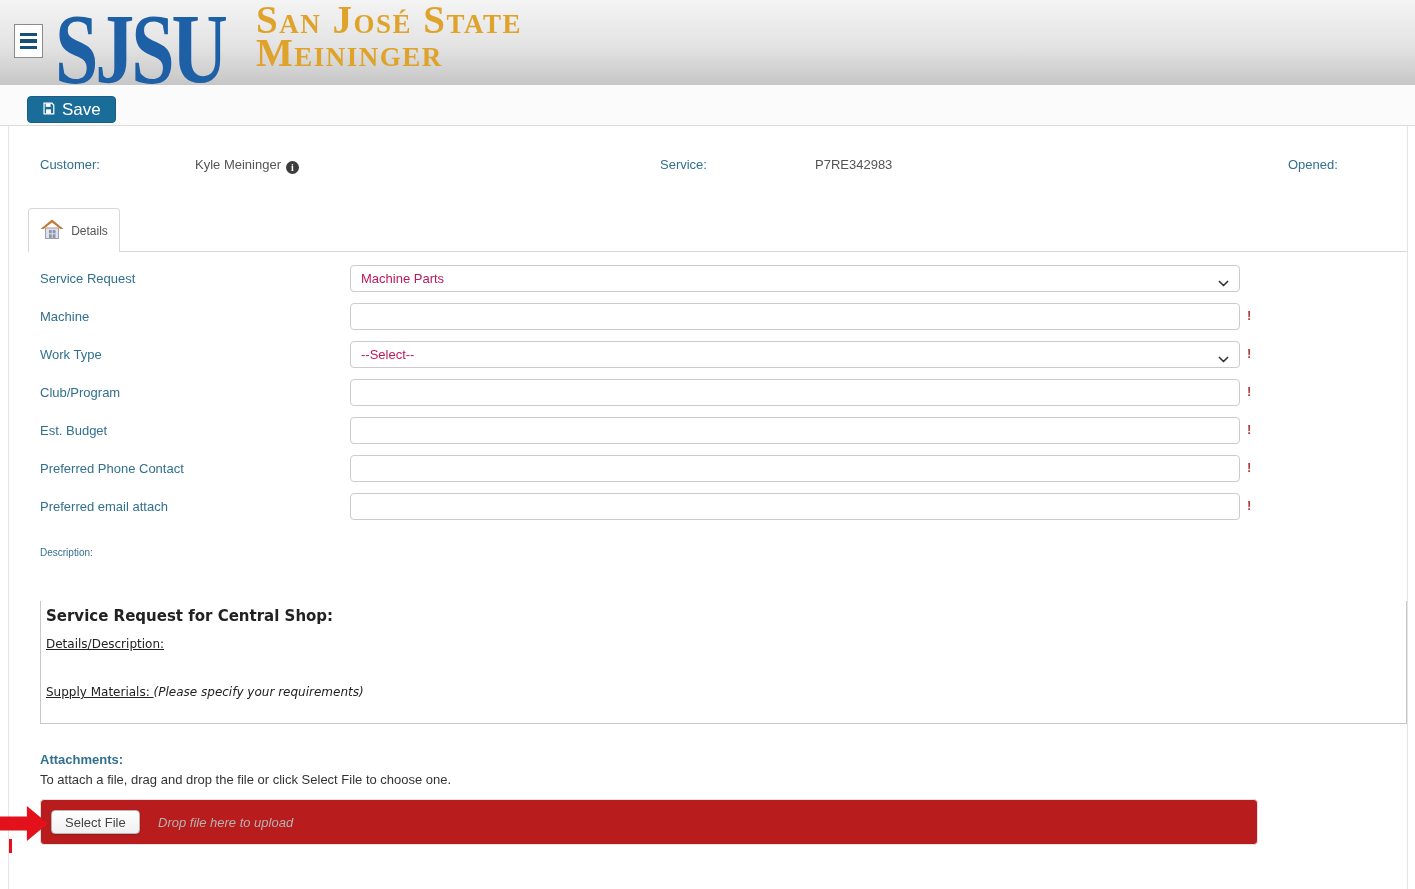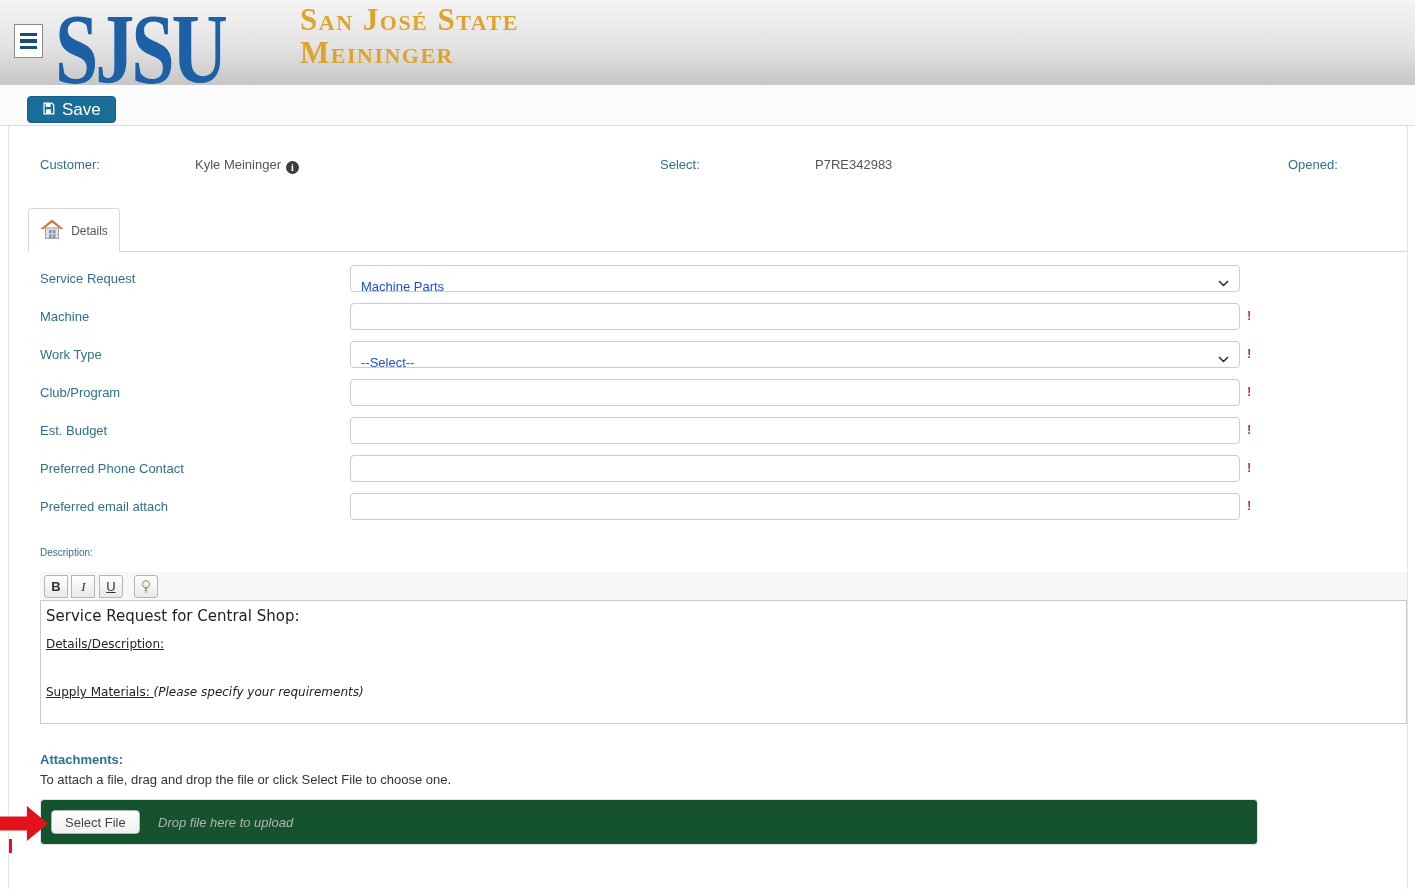--- a/index.html
+++ b/index.html
@@ -11,22 +11,22 @@
   .header { position:absolute; top:0; left:0; width:1415px; height:85px;
             background:linear-gradient(#f4f4f4 0%, #e3e3e3 55%, #c6c6c6 100%); }
   .hamburger { position:absolute; left:14px; top:24px; width:29px; height:34px;
                background:#fdfdfd; border:1px solid #8a8a8a; display:flex; flex-direction:column;
                justify-content:center; align-items:center; gap:3px; cursor:pointer; }
   .hamburger .bar { width:17px; height:3.5px; background:#174f77; }
   .logo-acronym { position:absolute; left:55px; top:0; height:85px; line-height:98px;
                   font-family:"Liberation Serif", serif; font-weight:bold; font-size:100px;
                   color:#1d60a5; letter-spacing:-4px; transform:scaleX(0.78); transform-origin:left center; }
   .logo-words { position:absolute; left:256px; top:3px; font-family:"Liberation Serif", serif;
-                font-weight:bold; font-variant:small-caps; font-size:31px; line-height:33px;
-                color:#dfa32b; letter-spacing:1.5px;margin-left:44px; }
+                font-weight:bold; font-variant:small-caps; font-size:39px; line-height:33px;
+                color:#dfa32b; letter-spacing:1.5px; }
 
   
   .toolbar-strip { position:absolute; top:85px; left:0; width:1415px; height:41px;
                    background:#fbfbfb; border-bottom:1px solid #dcdcdc; }
   .save-btn { position:absolute; left:27px; top:11px; height:27px; padding:0 14px;
               background:#1a6c99; border:1px solid #175d84; border-radius:4px;
               color:#fff; font-size:17px; display:flex; align-items:center; gap:7px; cursor:pointer; }
 
   
   .container { position:absolute; top:126px; left:8px; width:1400px; height:763px;
@@ -45,51 +45,51 @@
   .tab { position:absolute; top:82px; left:19px; width:92px; height:44px; background:#fff;
          border:1px solid #d8d8d8; border-bottom:none; border-radius:4px 4px 0 0; z-index:2;
          display:flex; align-items:center; justify-content:center; gap:7px; cursor:pointer;
          font-size:12px; color:#555; }
 
   
   .frow { position:absolute; left:0; width:100%; height:27px; }
   .flabel { position:absolute; left:31px; top:0; line-height:27px; font-size:13px; color:#31708f; }
   .fctrl { position:absolute; left:341px; top:0; width:890px; height:27px;
            border:1px solid #ccc; border-radius:4px; background:#fff; font-family:"Liberation Sans",sans-serif;
-           font-size:13px; color:#1d4ed8; padding:8px 10px; }
+           font-size:13px; color:#be185d; padding:0 10px; }
   input.fctrl { outline:none; }
   .fselect { line-height:25px; cursor:pointer; }
   .chev { position:absolute; right:9px; top:7px; }
   .req { position:absolute; left:1238px; top:0; line-height:26px; color:#b0413e;
          font-weight:bold; font-size:13px; }
 
   
   .desc-label { position:absolute; left:31px; top:421px; font-size:10px; color:#31708f; }
   .ed-toolbar { position:absolute; left:31px; top:446px; right:0; height:29px;
                 background:#f7f7f7; border-bottom:1px solid #c9c9c9; padding:3px 0 0 4px; }
   .ed-btn { display:inline-flex; width:24px; height:23px; align-items:center; justify-content:center;
             background:linear-gradient(#ffffff,#e9e9e9); border:1px solid #b5b5b5;
             font-size:13px; color:#333; cursor:pointer; vertical-align:top; }
   .ed-btn.b { border-radius:3px 0 0 3px; font-weight:bold; }
   .ed-btn.i { margin-left:-1px; font-family:"Liberation Serif",serif; font-style:italic; }
   .ed-btn.u { margin-left:-1px; border-radius:0 3px 3px 0; text-decoration:underline; }
   .ed-btn.bulb { margin-left:7px; border-radius:3px; }
   .ed-content { position:absolute; left:31px; top:475px; right:0; height:123px; background:#fff;
                 border:1px solid #c9c9c9; border-top:none; font-family:"DejaVu Sans",sans-serif; color:#222; }
-  .ed-h { position:absolute; left:5px; top:6px; font-size:15px; font-weight:normal; }
+  .ed-h { position:absolute; left:5px; top:6px; font-size:15px; font-weight:bold; }
   .ed-details { position:absolute; left:5px; top:36px; font-size:12px; text-decoration:underline; }
   .ed-supply { position:absolute; left:5px; top:84px; font-size:12px; }
   .ed-supply .lbl { text-decoration:underline; }
   .ed-supply .note { font-style:italic;margin-top:28px; }
 
   
   .att-label { position:absolute; left:31px; top:626px; font-size:13px; font-weight:bold; color:#31708f; }
   .att-instr { position:absolute; left:31px; top:646px; font-size:13px; color:#333; }
   .dropzone { position:absolute; left:31px; top:673px; width:1218px; height:46px;
-              background:#14532d; border:1px solid #e2e2e2; border-radius:4px;text-decoration:underline; }
+              background:#b91c1c; border:1px solid #e2e2e2; border-radius:4px;text-decoration:underline; }
   .select-file-btn { position:absolute; left:10px; top:10px; height:24px; padding:0 13px;
               background:linear-gradient(#ffffff,#f0f0f0); border:1px solid #b7b7b7; border-radius:4px;
               box-shadow:0 1px 2px rgba(0,0,0,0.18); font-size:13px; color:#444; cursor:pointer; }
   .drop-hint { position:absolute; left:117px; top:0; line-height:46px; font-style:italic;
                font-size:13px; color:#b3b3b3; }
 
   
   .red-arrow { position:absolute; left:0; top:806px; width:48px; height:35px; background:#e2111b; z-index:5;
                clip-path:polygon(0 30%, 56% 30%, 56% 0, 100% 50%, 56% 100%, 56% 70%, 0 70%); }
   .red-tail { position:absolute; left:9px; top:839px; width:3px; height:14px; background:#e2111b; z-index:5; }
@@ -125,21 +125,21 @@
     </div>
   </div>
 
   <div class="container">
 
     <div class="info-row">
       <span class="info-label" style="left:31px">Customer:</span>
       <span class="info-value" style="left:186px">
         <span>Kyle Meininger</span><span class="info-icon">i</span>
       </span>
-      <span class="info-label" style="left:651px">Select:</span>
+      <span class="info-label" style="left:651px">Service:</span>
       <span class="info-value" style="left:806px">P7RE342983</span>
       <span class="info-label" style="left:1279px">Opened:</span>
     </div>
 
     <div class="tab-line"></div>
     <div class="tab">
       <span>
         <svg width="24" height="21" viewBox="0 0 24 21">
           <rect x="5.5" y="9" width="13" height="10.5" fill="#dfe1ea" stroke="#9aa0b0" stroke-width="1"></rect>
           <rect x="9" y="11" width="6.5" height="8" fill="#8d93a8"></rect>
@@ -200,33 +200,20 @@
       <span class="req">!</span>
     </div>
 
     <div class="frow" style="top:367px">
       <span class="flabel">Preferred email attach</span>
       <input class="fctrl" type="text" value="" style="">
       <span class="req">!</span>
     </div>
 
     <div class="desc-label">Description:</div>
-    <div class="ed-toolbar">
-      <span class="ed-btn b">B</span>
-      <span class="ed-btn i">I</span>
-      <span class="ed-btn u">U</span>
-      <span class="ed-btn bulb">
-        <svg width="14" height="15" viewBox="0 0 14 15">
-          <circle cx="7" cy="5.2" r="3.6" fill="#f5f2dc" stroke="#8a8a8a" stroke-width="1"></circle>
-          <line x1="5.6" y1="9.5" x2="8.4" y2="9.5" stroke="#8a8a8a" stroke-width="1.2"></line>
-          <line x1="5.6" y1="11.3" x2="8.4" y2="11.3" stroke="#8a8a8a" stroke-width="1.2"></line>
-          <line x1="6.1" y1="13" x2="7.9" y2="13" stroke="#8a8a8a" stroke-width="1.2"></line>
-        </svg>
-      </span>
-    </div>
     <div class="ed-content">
       <div class="ed-h">Service Request for Central Shop:</div>
       <div class="ed-details">Details/Description:</div>
       <div class="ed-supply">
         <span class="lbl">Supply Materials: </span><span class="note">(Please specify your requirements)</span>
       </div>
     </div>
 
     <div class="att-label">Attachments:</div>
     <div class="att-instr">To attach a file, drag and drop the file or click Select File to choose one.</div>

